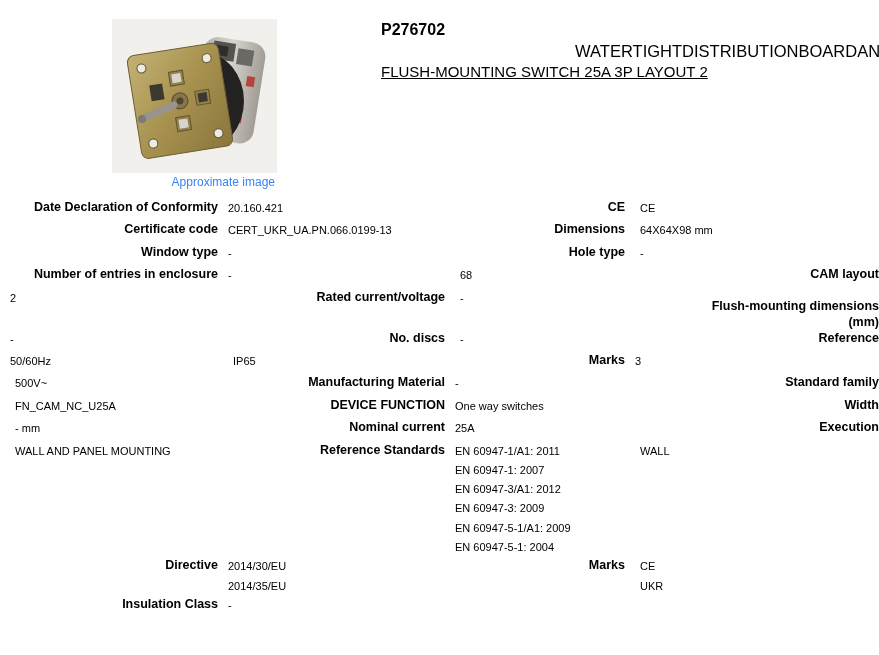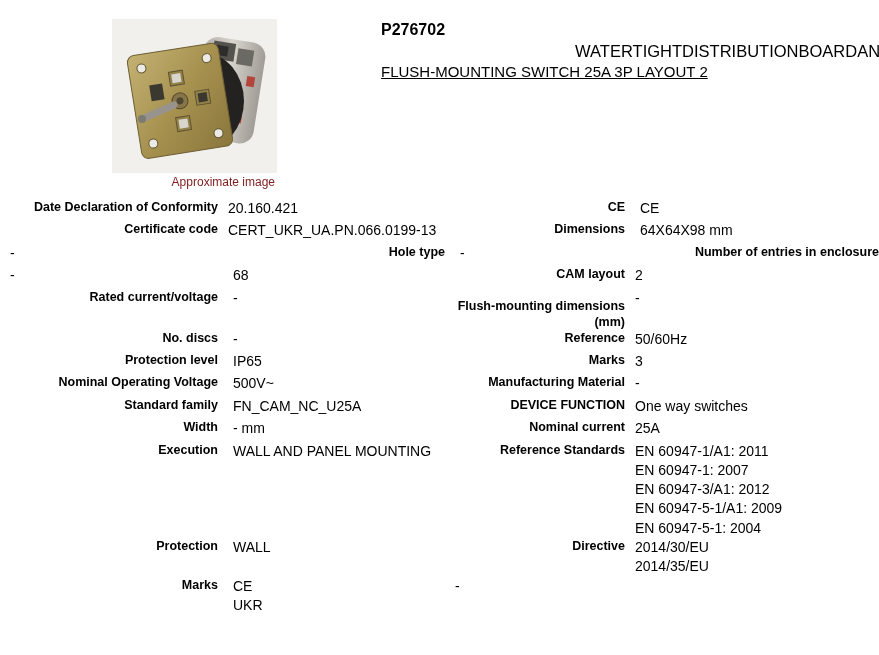--- a/index.html
+++ b/index.html
@@ -10,21 +10,21 @@
     color: #000000;
     -webkit-font-smoothing: antialiased;
   }
   .page { position: absolute; inset: 0; }
 
   
   .photo-block { position: absolute; left: 112px; top: 19px; width: 165px; }
   .photo { display: block; width: 165px; height: 154px; }
   .photo-caption {
     text-align: right; font-size: 12px; line-height: 14px;
-    color: #7f1d1d; padding-right: 2px; margin-top: 2px;
+    color: #3b82f6; padding-right: 2px; margin-top: 2px;
   }
 
   
   .title-block { position: absolute; left: 357px; top: 21px; width: 511px; margin-left: 24px; }
   .product-code { font-weight: bold; font-size: 16px; line-height: 18px; margin-bottom: 3px; }
   .title-line1 {
     display: flex; justify-content: flex-end;
     font-size: 16.5px; line-height: 19.5px; white-space: nowrap;
   }
   .title-line2 { font-size: 15px; line-height: 19.5px; text-decoration: underline; }
@@ -34,21 +34,21 @@
     position: absolute; left: 0; top: 199px; width: 879px;
     display: grid;
     grid-template-columns: 218px 227px 180px 254px;
     grid-auto-rows: minmax(22.4px, auto);
   }
   .lbl {
     font-weight: bold; font-size: 12.5px; line-height: 16px;
     text-align: right;
   }
   .lbl .narrow { display: inline-block; max-width: 172px; margin-top: 9px; }
-  .val { font-size: 14px; line-height: 19.3px; padding-left: 10px; }
+  .val { font-size: 11px; line-height: 19.3px; padding-left: 10px; }
   .val.c4 { padding-left: 15px; }
 </style>
 </head>
 <body>
 
 <div class="page">
 
   <div class="photo-block">
     <svg class="photo" viewBox="0 0 165 154" aria-hidden="true">
       <defs>
@@ -115,46 +115,45 @@
     <div class="lbl">Date Declaration of Conformity</div>
     <div class="val">20.160.421</div>
     <div class="lbl">CE</div>
     <div class="val c4">CE</div>
 
     <div class="lbl">Certificate code</div>
     <div class="val">CERT_UKR_UA.PN.066.0199-13</div>
     <div class="lbl">Dimensions</div>
     <div class="val c4">64X64X98 mm</div>
 
+    <div class="lbl">Window type</div>
     <div class="val">-</div>
     <div class="lbl">Hole type</div>
     <div class="val c4">-</div>
 
     <div class="lbl">Number of entries in enclosure</div>
     <div class="val">-</div>
     <div class="val c4">68</div>
 
     <div class="lbl">CAM layout</div>
     <div class="val">2</div>
     <div class="lbl">Rated current/voltage</div>
     <div class="val c4">-</div>
 
     <div class="lbl"><span class="narrow">Flush-mounting dimensions (mm)</span></div>
     <div class="val">-</div>
     <div class="lbl">No. discs</div>
     <div class="val c4">-</div>
 
     <div class="lbl">Reference</div>
     <div class="val">50/60Hz</div>
-    <div class="lbl">Protection level</div>
     <div class="val c4">IP65</div>
 
     <div class="lbl">Marks</div>
     <div class="val">3</div>
-    <div class="lbl">Nominal Operating Voltage</div>
     <div class="val c4">500V~</div>
 
     <div class="lbl">Manufacturing Material</div>
     <div class="val">-</div>
     <div class="lbl">Standard family</div>
     <div class="val c4">FN_CAM_NC_U25A</div>
 
     <div class="lbl">DEVICE FUNCTION</div>
     <div class="val">One way switches</div>
     <div class="lbl">Width</div>
@@ -163,35 +162,36 @@
     <div class="lbl">Nominal current</div>
     <div class="val">25A</div>
     <div class="lbl">Execution</div>
     <div class="val c4">WALL AND PANEL MOUNTING</div>
 
     <div class="lbl">Reference Standards</div>
     <div class="val">
       <div>EN 60947-1/A1: 2011</div>
       <div>EN 60947-1: 2007</div>
       <div>EN 60947-3/A1: 2012</div>
+      <div>EN 60947-3: 2009</div>
       <div>EN 60947-5-1/A1: 2009</div>
       <div>EN 60947-5-1: 2004</div>
     </div>
-    <div class="lbl">Protection</div>
     <div class="val c4">WALL</div>
 
     <div class="lbl">Directive</div>
     <div class="val">
       <div>2014/30/EU</div>
       <div>2014/35/EU</div>
     </div>
     <div class="lbl">Marks</div>
     <div class="val c4">
       <div>CE</div>
       <div>UKR</div>
     </div>
 
+    <div class="lbl">Insulation Class</div>
     <div class="val">-</div>
     <div class="lbl"></div>
     <div class="val c4"></div>
 
   </div>
 </div>
 
 </body></html>

